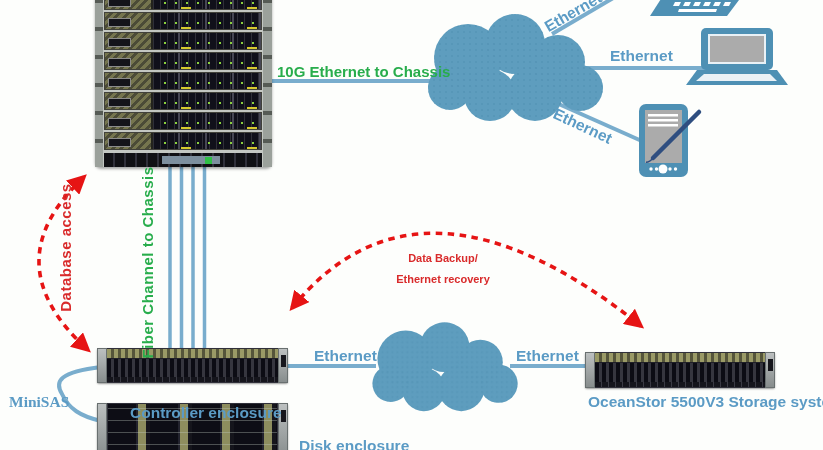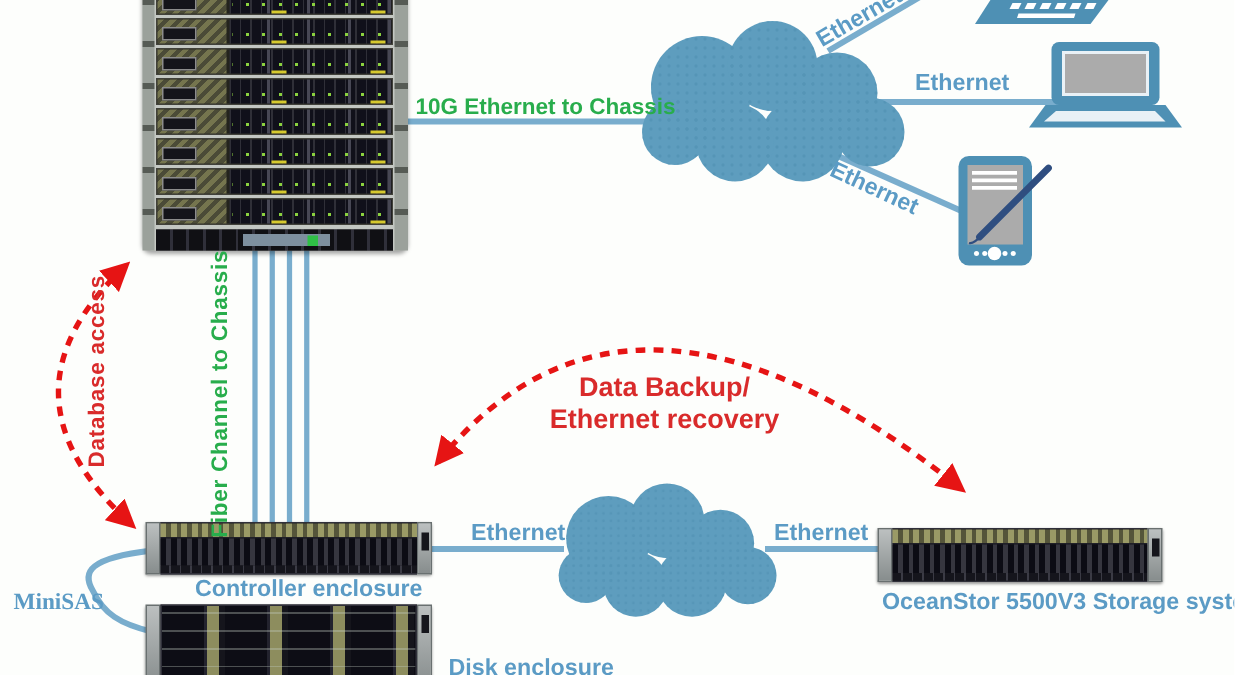--- a/index.html
+++ b/index.html
@@ -5,21 +5,21 @@
   html,body{margin:0;padding:0;background:#ffffff;}
   .stage{
     position:relative;width:823px;height:450px;overflow:hidden;
     background:#fdfefc;
     font-family:"Liberation Sans", sans-serif;
   }
   .layer{position:absolute;left:0;top:0;}
   .lbl{position:absolute;white-space:nowrap;}
   .blue-lbl{color:#5B9BC5;font-size:15.5px;font-weight:600;}
   .green-lbl{color:#28AD4C;font-size:15px;font-weight:700;}
-  .red-lbl{color:#D92B2B;font-size:18px;font-weight:700;}
+  .red-lbl{color:#D92B2B;font-size:11px;font-weight:700;}
   .rot-ccw{transform:rotate(-90deg);transform-origin:center;text-align:center;letter-spacing:.5px;}
   .diag{transform-origin:left center;}
 
   
   .chassis{
     position:absolute;left:95px;top:-8px;width:177px;height:175px;
     display:flex;background:#c3c7c2;border-radius:0 0 6px 6px;
     box-shadow:0 2px 3px rgba(0,0,0,.35);
   }
   .rail{width:8px;background:repeating-linear-gradient(0deg,#9ba19b 0 24px,#565b55 24px 28px);}
@@ -231,21 +231,21 @@
   <div class="lbl blue-lbl diag" style="left:554px;top:104px;transform:rotate(25deg);">Ethernet</div>
 
   <div class="lbl green-lbl rot-ccw" style="left:32px;top:254px;width:230px;">Fiber Channel to Chassis</div>
   <div class="lbl red-lbl rot-ccw" style="left:-10px;top:239px;width:150px;font-size:15px;">Database access</div>
 
   <div class="lbl red-lbl" style="left:343px;top:248px;width:200px;text-align:center;line-height:21px;">
     <div>Data Backup/</div>
     <div>Ethernet recovery</div>
   </div>
 
-  <div class="lbl blue-lbl" style="left:130px;top:384px;width:150px;text-align:center;">Controller enclosure</div>
+  <div class="lbl blue-lbl" style="left:130px;top:404px;width:150px;text-align:center;">Controller enclosure</div>
   <div class="lbl blue-lbl" style="left:9px;top:393px;font-family:Liberation Serif, serif;">MiniSAS</div>
   <div class="lbl blue-lbl" style="left:299px;top:437px;">Disk enclosure</div>
 
   <div class="lbl blue-lbl" style="left:314px;top:347px;">Ethernet</div>
   <div class="lbl blue-lbl" style="left:516px;top:347px;">Ethernet</div>
 
   <div class="lbl blue-lbl" style="left:588px;top:393px;width:225px;text-align:center;line-height:18px;">
     <div>OceanStor 5500V3 Storage system</div>
   </div>
 

